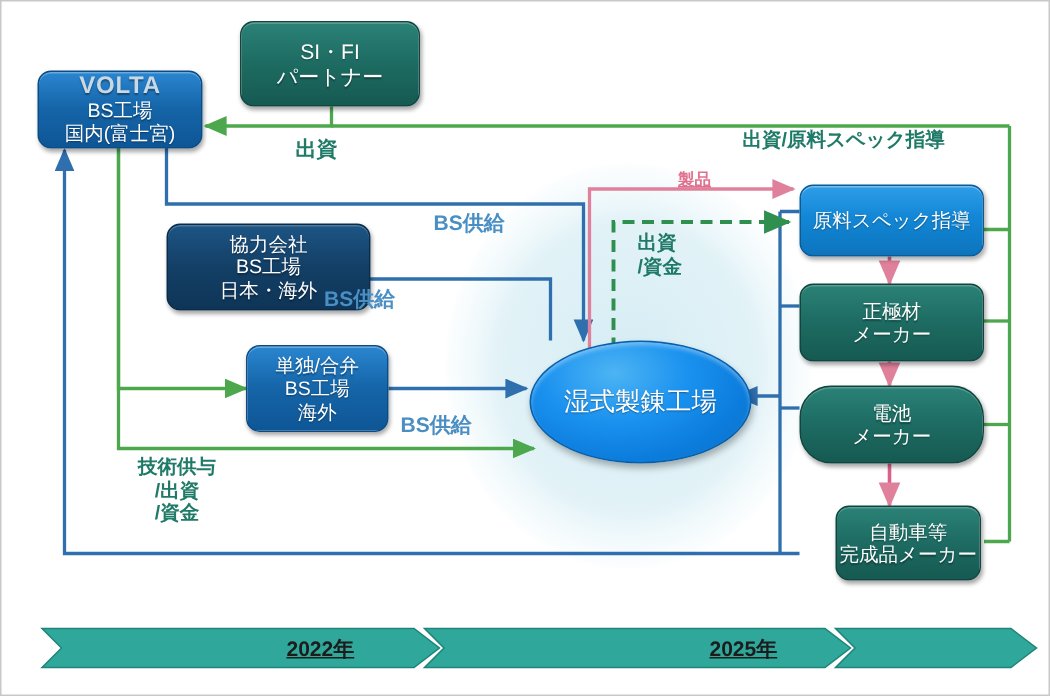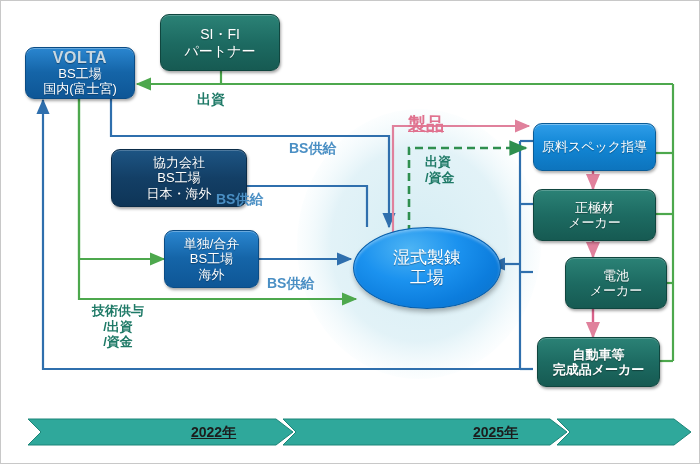--- a/index.html
+++ b/index.html
@@ -20,21 +20,21 @@
   .n-navy{background:linear-gradient(180deg,#1d5584 0%,#133f66 50%,#0e3557 100%);
           border:1px solid #0b2c48;
           box-shadow:1px 2px 3px rgba(0,0,0,.35), inset 0 1px 0 rgba(255,255,255,.22);margin-left:13px;}
   .n-brightblue{background:linear-gradient(180deg,#2f9de8 0%,#1287d6 45%,#0d74bd 100%);
           border:1px solid #0a5c97;
           box-shadow:1px 2px 3px rgba(0,0,0,.32), inset 0 1px 0 rgba(255,255,255,.35);}
   .n-teal{background:linear-gradient(180deg,#2b8276 0%,#1d6b62 50%,#165a52 100%);
           border:1px solid #10463f;
           box-shadow:1px 2px 3px rgba(0,0,0,.35), inset 0 1px 0 rgba(255,255,255,.22);text-align:right;}
 
-  .ellipse-node{position:absolute;border-radius:50%;display:flex;flex-direction:column;
+  .ellipse-node{position:absolute;border-radius:50%;display:flex;
         align-items:center;justify-content:center;text-align:center;color:#ffffff;
         background:radial-gradient(ellipse at 38% 26%, #4db4f4 0%, #1b92ef 38%, #0c7ddd 68%, #0a6ec4 100%);
         border:1px solid #0a5ea8;line-height:1.2;
         box-shadow:1px 3px 5px rgba(0,0,0,.30), inset 0 2px 3px rgba(255,255,255,.35);
         text-shadow:0 1px 1px rgba(0,0,0,.35);}
 
   .logo{display:flex;align-items:center;justify-content:center;gap:1px;
         color:#c9d8e2;font-weight:700;letter-spacing:.5px;}
   .logo .lt{font-size:16px;line-height:16px;}
 
@@ -154,44 +154,45 @@
 
   <div class="node n-brightblue" style="left:532px;top:122px;width:123px;height:48px;font-size:13px;">
     <span class="ln">原料スペック指導</span>
   </div>
 
   <div class="node n-teal" style="left:532px;top:188px;width:123px;height:52px;font-size:13px;">
     <span class="ln">正極材</span>
     <span class="ln">メーカー</span>
   </div>
 
-  <div class="node n-teal" style="left:564px;top:256px;width:102px;height:52px;font-size:13px;">
+  <div class="node n-teal" style="left:532px;top:256px;width:123px;height:52px;font-size:13px;border-radius:21px;">
     <span class="ln">電池</span>
     <span class="ln">メーカー</span>
   </div>
 
-  <div class="node n-teal" style="left:536px;top:336px;width:123px;height:50px;font-size:13px;font-weight:bold;">
+  <div class="node n-teal" style="left:556px;top:336px;width:97px;height:50px;font-size:13px;">
     <span class="ln">自動車等</span>
     <span class="ln">完成品メーカー</span>
   </div>
 
   <div class="lbl lbl-green" style="left:175px;top:90px;width:70px;font-size:14px;">出資</div>
 
   <div class="lbl lbl-blue" style="left:288px;top:139px;width:90px;font-size:14px;text-align:left;">BS供給</div>
 
   <div class="lbl lbl-blue" style="left:215px;top:190px;width:90px;font-size:14px;text-align:left;">BS供給</div>
 
   <div class="lbl lbl-blue" style="left:266px;top:274px;width:90px;font-size:14px;text-align:left;">BS供給</div>
 
   <div class="lbl lbl-green" style="left:62px;top:302px;width:110px;font-size:13px;">技術供与
 /出資
 /資金</div>
 
-
-  <div class="lbl lbl-pink" style="left:400px;top:113px;width:50px;font-size:18px;text-decoration:underline;">製品</div>
+  <div class="lbl lbl-green" style="left:494px;top:84px;width:200px;font-size:13px;text-align:left;">出資/原料スペック指導</div>
+
+  <div class="lbl lbl-pink" style="left:437px;top:113px;width:50px;font-size:11px;text-decoration:underline;">製品</div>
 
   <div class="lbl lbl-green" style="left:424px;top:153px;width:56px;font-size:13px;text-align:left;">出資
 /資金</div>
 
 
   <div class="tl-text" style="left:190px;top:423px;">2022年</div>
   <div class="tl-text" style="left:472px;top:423px;">2025年</div>
   <div class="tl-text" style="left:616px;top:423px;"></div>
 
 </div>

